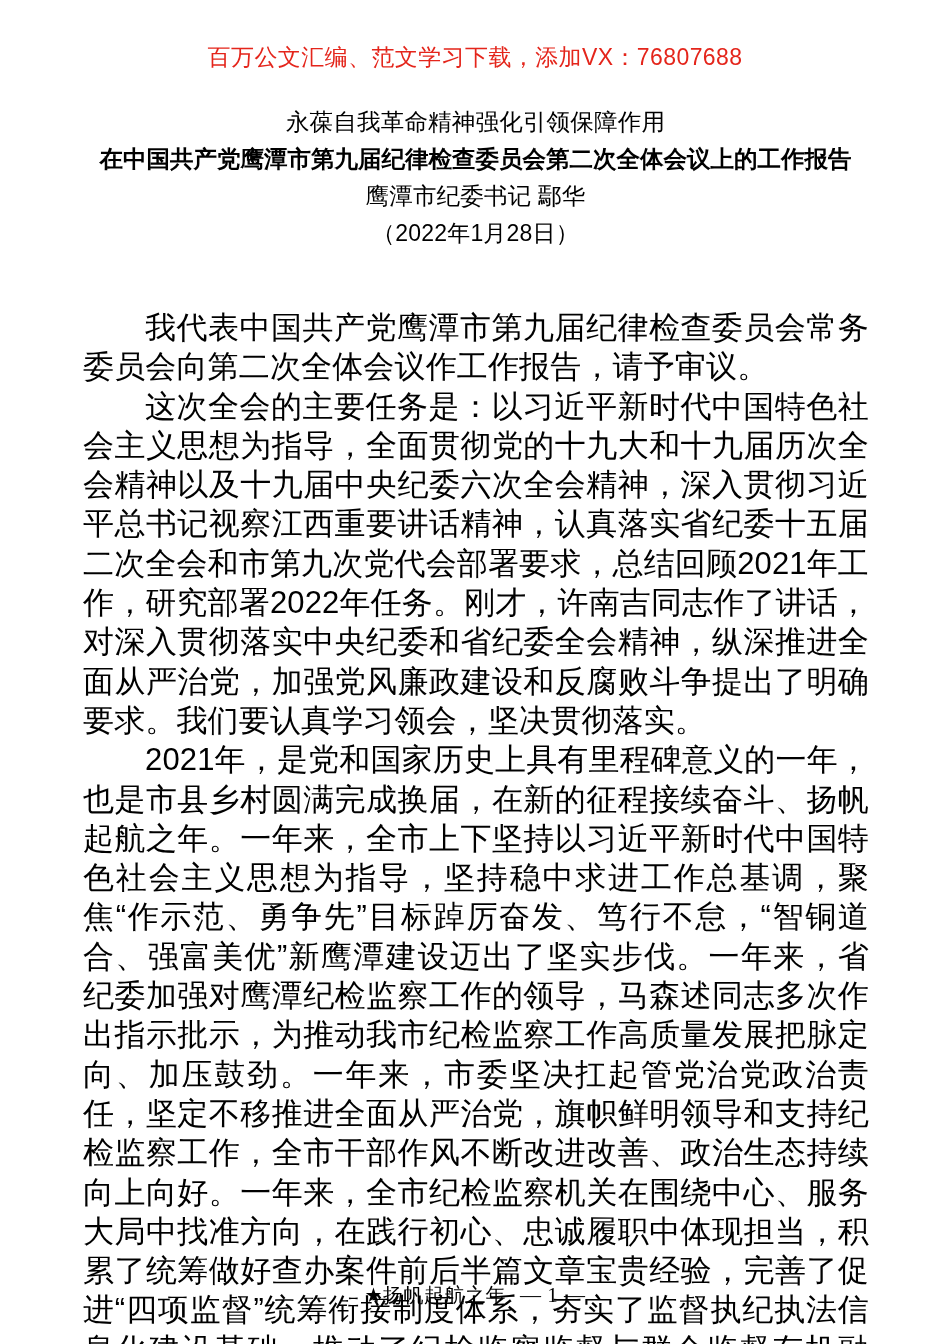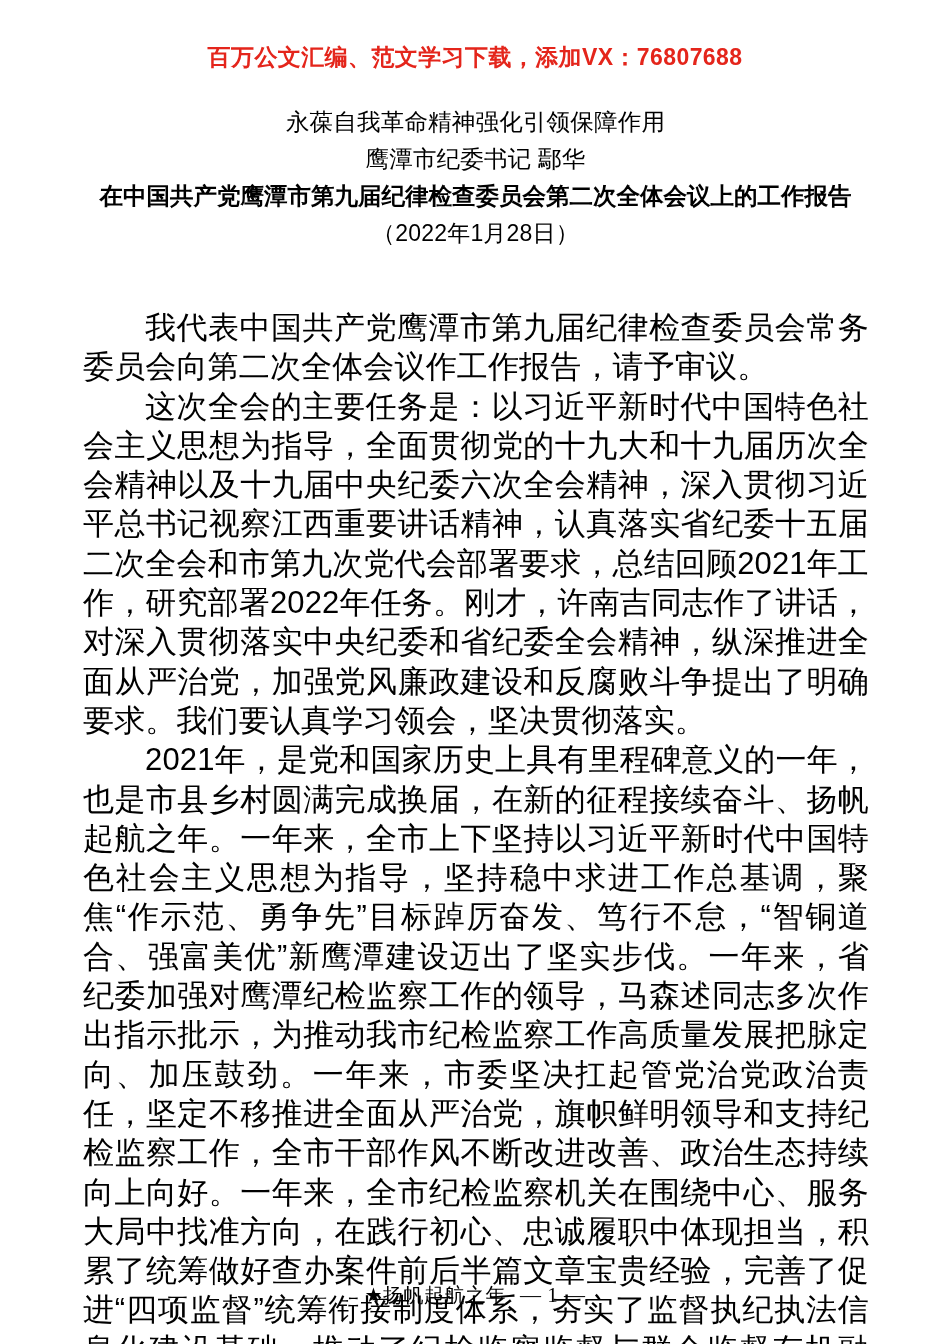--- a/index.html
+++ b/index.html
@@ -22,21 +22,21 @@
 
   
   .promo {
     position: absolute;
     left: 0;
     top: 42px;
     width: 950px;
     text-align: center;
     color: #e4251b;
     font-size: 23px;
-    font-weight: 700;
+    font-weight: 400;
     letter-spacing: 0.4px;
     white-space: nowrap;
   }
 
   
   .title-block {
     position: absolute;
     left: 83px;
     top: 104px;
     width: 785px;
@@ -103,22 +103,22 @@
 </style>
 </head>
 <body>
 
 <div class="page">
 
   <div class="promo">百万公文汇编、范文学习下载，添加VX：76807688</div>
 
   <div class="title-block">
     <div class="title-line">永葆自我革命精神强化引领保障作用</div>
+    <div class="title-line heavy">在中国共产党鹰潭市第九届纪律检查委员会第二次全体会议上的工作报告</div>
     <div class="title-line author">鹰潭市纪委书记 鄢华</div>
-    <div class="title-line heavy">在中国共产党鹰潭市第九届纪律检查委员会第二次全体会议上的工作报告</div>
     <div class="title-line date">（2022年1月28日）</div>
   </div>
 
   <div class="body-wrap">
     <p class="para">我代表中国共产党鹰潭市第九届纪律检查委员会常务委员会向第二次全体会议作工作报告，请予审议。</p>
     <p class="para">这次全会的主要任务是：以习近平新时代中国特色社会主义思想为指导，全面贯彻党的十九大和十九届历次全会精神以及十九届中央纪委六次全会精神，深入贯彻习近平总书记视察江西重要讲话精神，认真落实省纪委十五届二次全会和市第九次党代会部署要求，总结回顾2021年工作，研究部署2022年任务。刚才，许南吉同志作了讲话，对深入贯彻落实中央纪委和省纪委全会精神，纵深推进全面从严治党，加强党风廉政建设和反腐败斗争提出了明确要求。我们要认真学习领会，坚决贯彻落实。</p>
     <p class="para">2021年，是党和国家历史上具有里程碑意义的一年，也是市县乡村圆满完成换届，在新的征程接续奋斗、扬帆起航之年。一年来，全市上下坚持以习近平新时代中国特色社会主义思想为指导，坚持稳中求进工作总基调，聚焦“作示范、勇争先”目标踔厉奋发、笃行不怠，“智铜道合、强富美优”新鹰潭建设迈出了坚实步伐。一年来，省纪委加强对鹰潭纪检监察工作的领导，马森述同志多次作出指示批示，为推动我市纪检监察工作高质量发展把脉定向、加压鼓劲。一年来，市委坚决扛起管党治党政治责任，坚定不移推进全面从严治党，旗帜鲜明领导和支持纪检监察工作，全市干部作风不断改进改善、政治生态持续向上向好。一年来，全市纪检监察机关在围绕中心、服务大局中找准方向，在践行初心、忠诚履职中体现担当，积累了统筹做好查办案件前后半篇文章宝贵经验，完善了促进“四项监督”统筹衔接制度体系，夯实了监督执纪执法信息化建设基础，推动了纪检监察监督与群众监督有机融合，党风廉政建设和反腐败斗争不断开创新局面，为全市经济社会高质量跨越式发展提供了坚强保障。</p>
   </div>
 
   <div class="footer">

